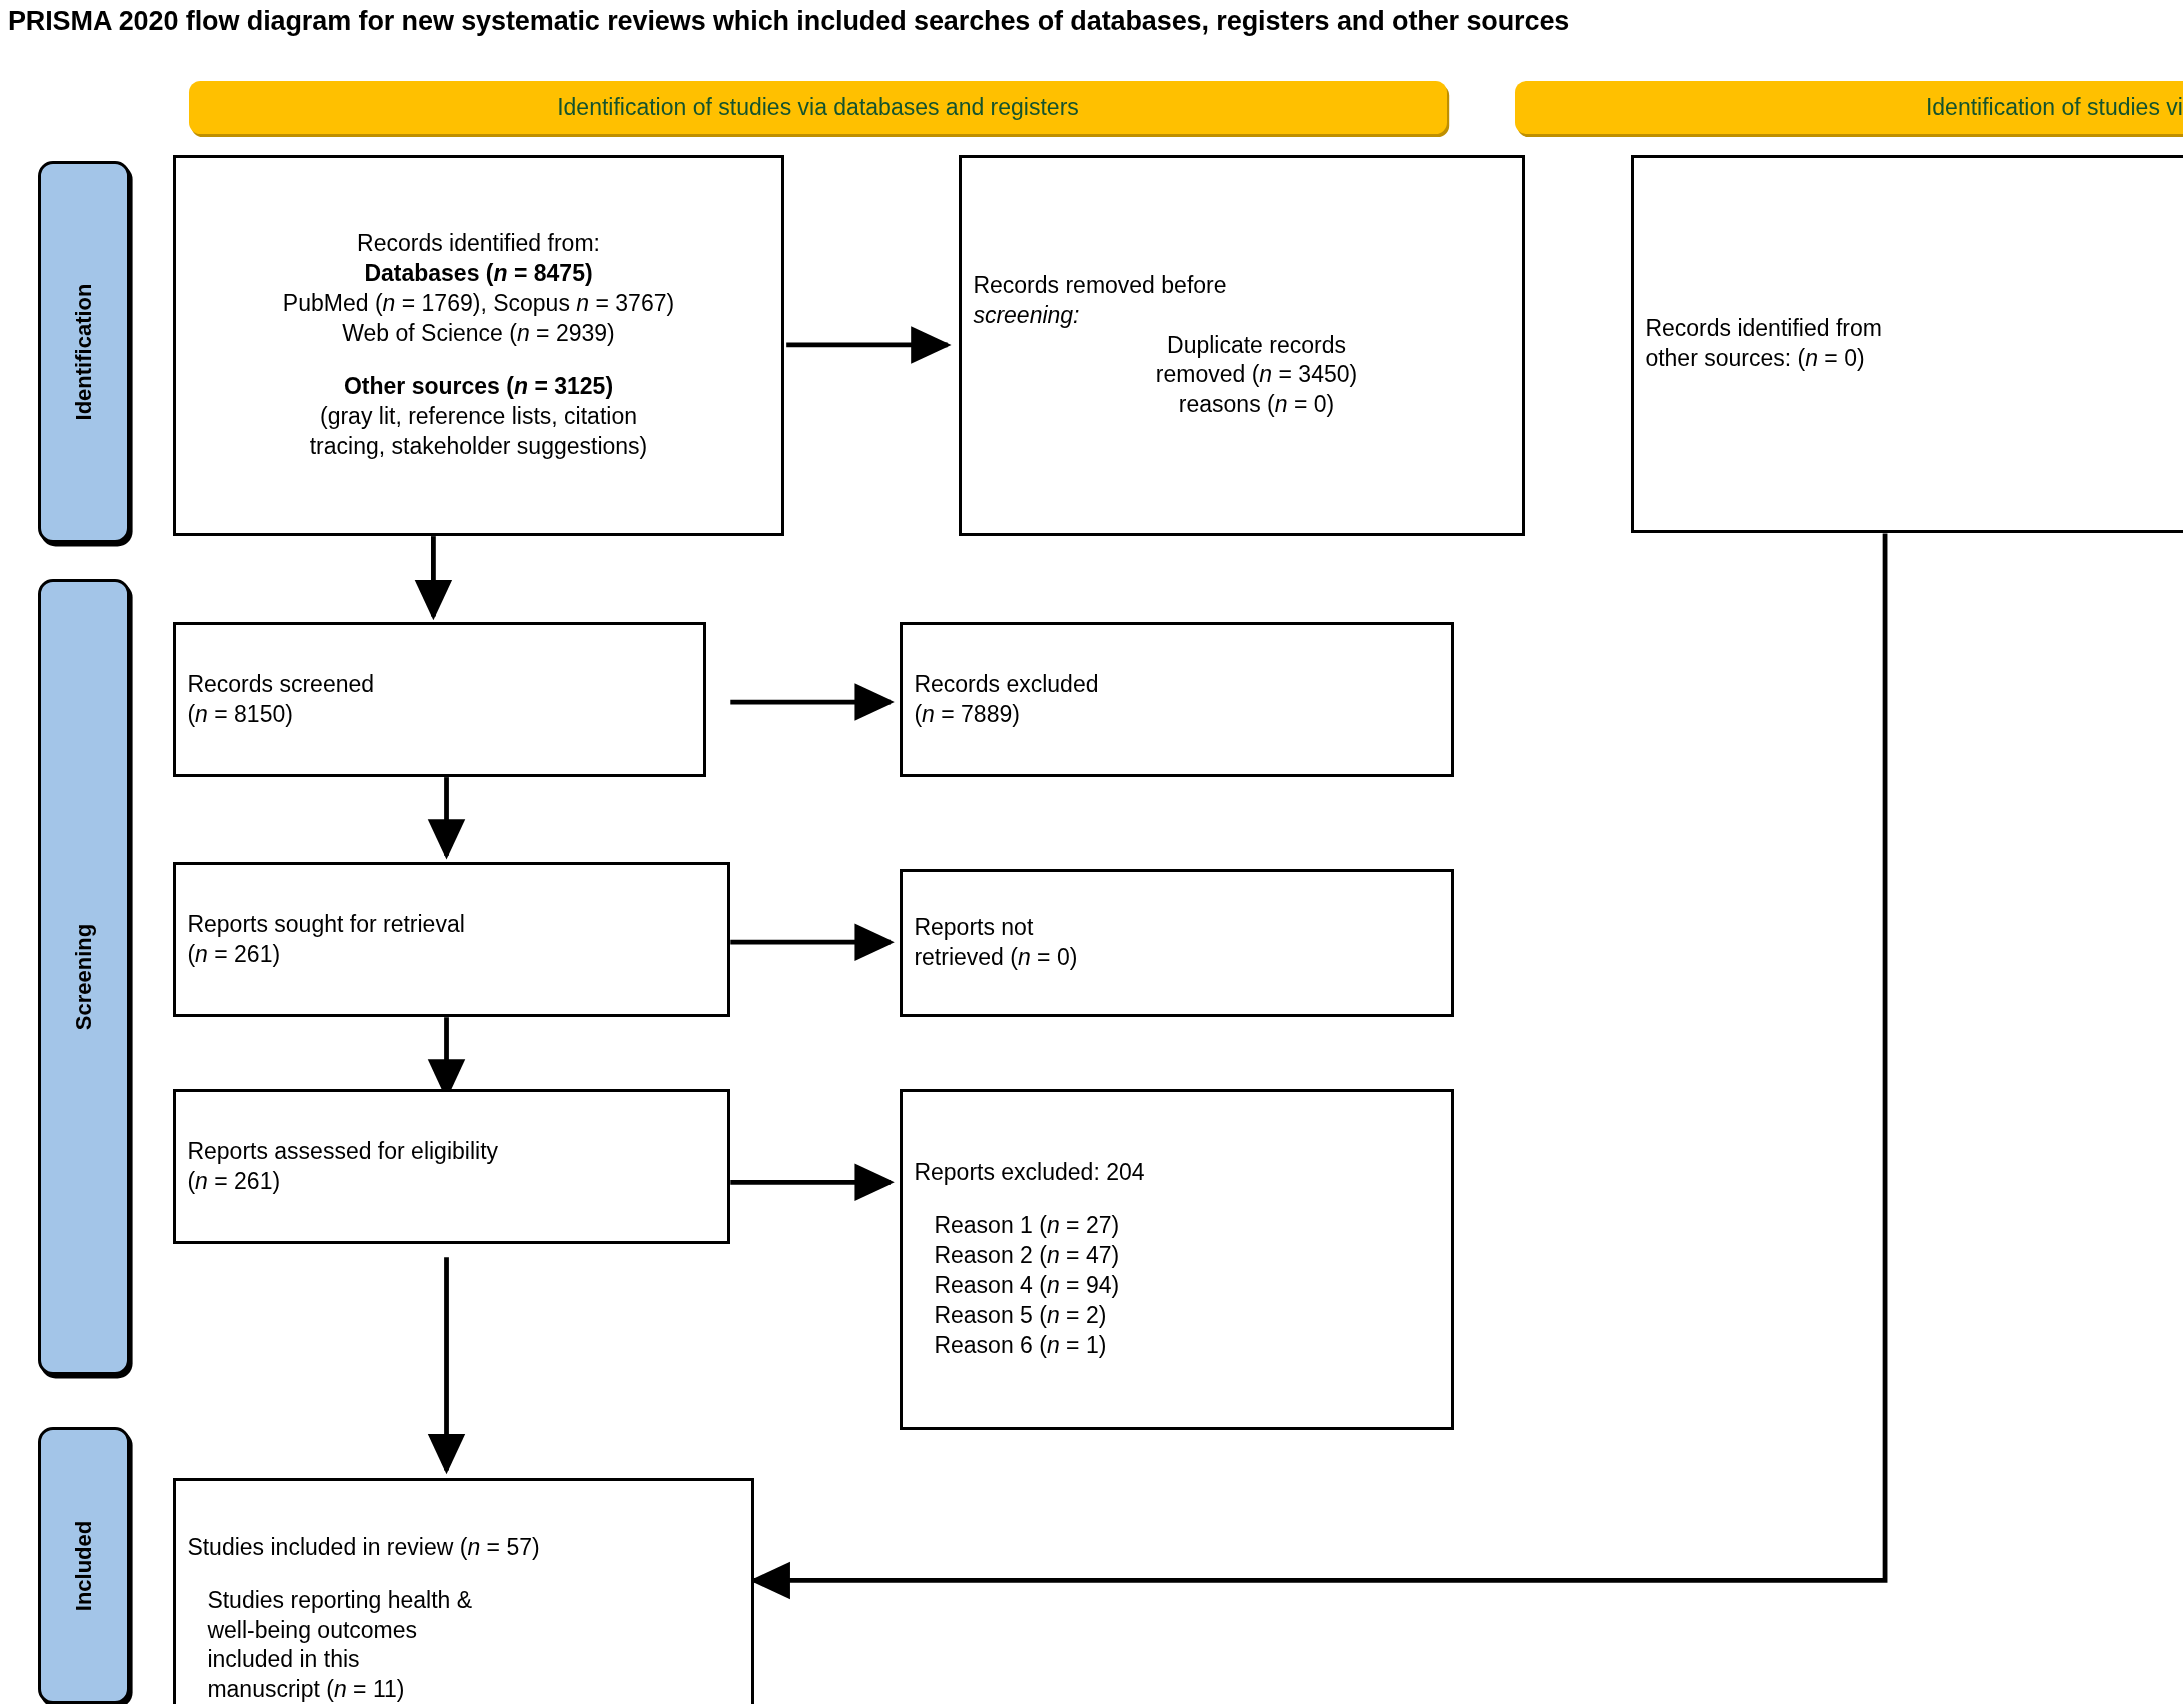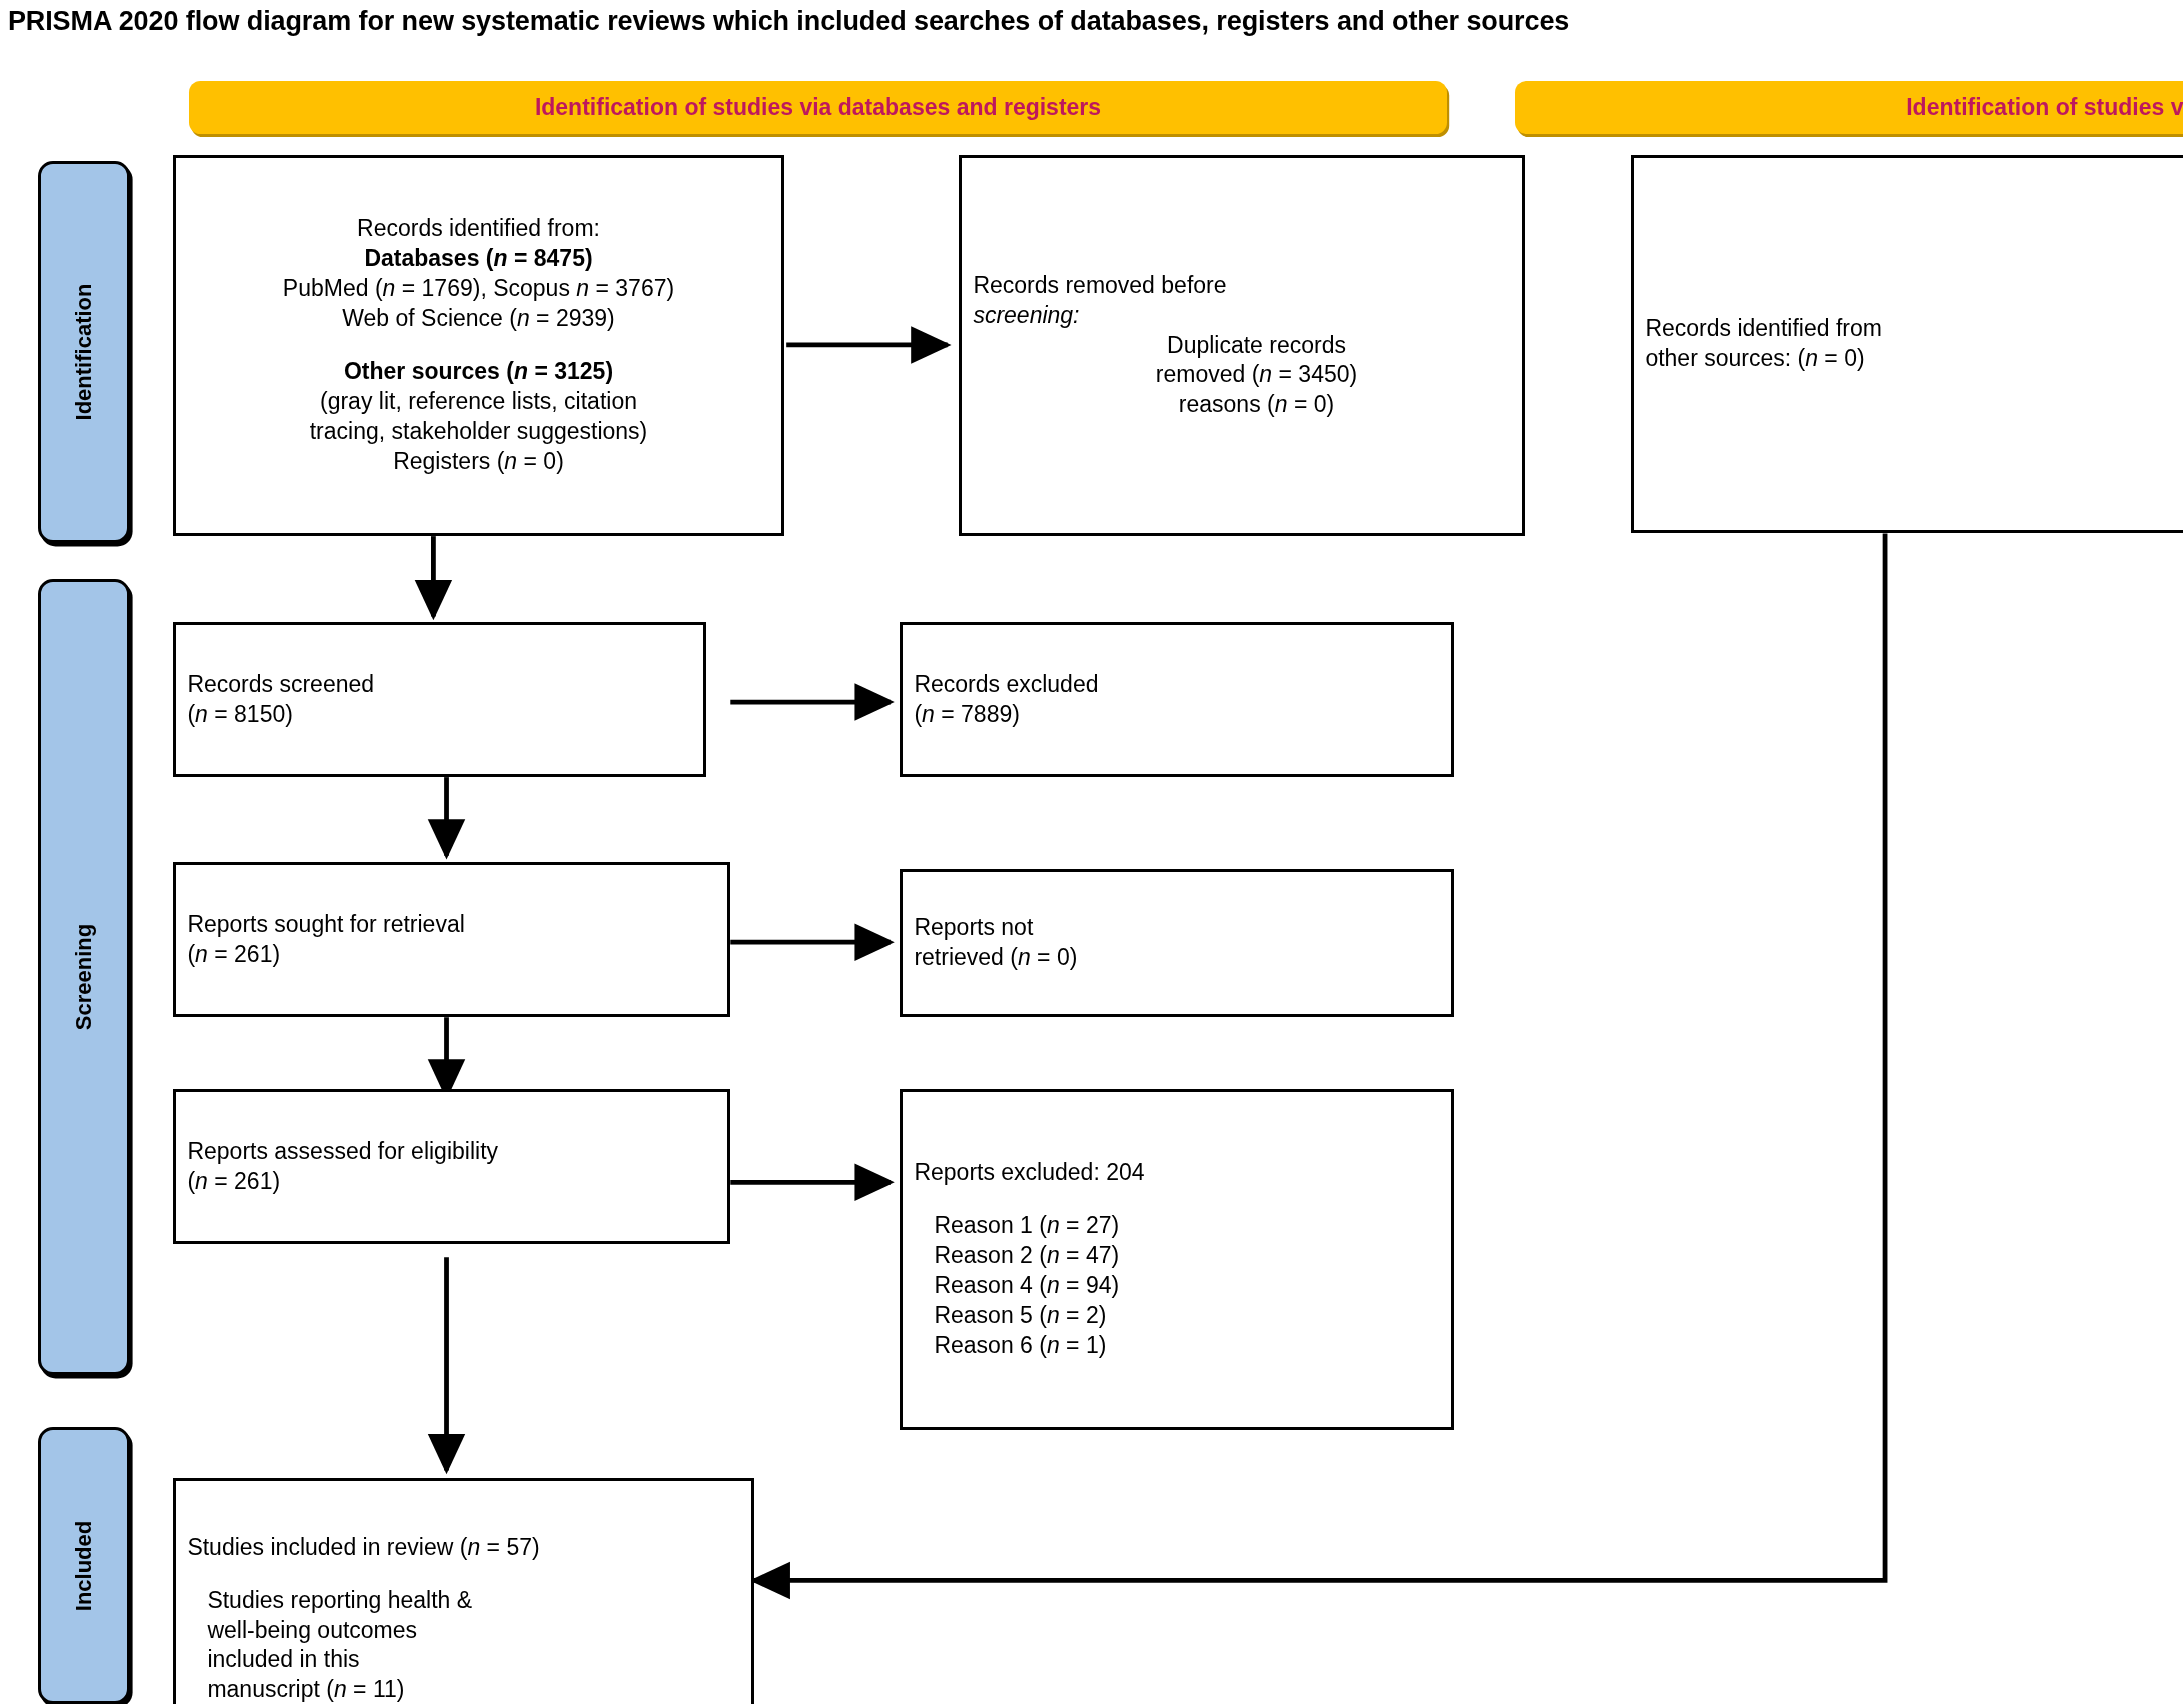--- a/index.html
+++ b/index.html
@@ -35,22 +35,22 @@
     position: absolute;
     background: #ffc000;
     border-radius: 11.4px;
     box-shadow: 2.2px 3.1px 0 0 #bf8f00;
     display: flex;
     align-items: center;
     justify-content: center;
   }
   .stage-bar-label {
     font-size: 23px;
-    font-weight: bold;
-    color: #be185d;
+    font-weight: normal;
+    color: #14532d;
     text-align: left;
     white-space: nowrap;
   }
 
   
   .phase-tab {
     position: absolute;
     background: #a3c5e8;
     border: 3.1px solid #000000;
     border-radius: 15px;
@@ -161,21 +161,20 @@
   <div class="node" style="left:173px; top:155px; width:611px; height:381px;">
     <div class="node-inner">
       <div class="node-line ctr">Records identified from:</div>
       <div class="node-line ctr b">Databases (<i>n</i> = 8475)</div>
       <div class="node-line ctr">PubMed (<i>n</i> = 1769), Scopus <i>n</i> = 3767)</div>
       <div class="node-line ctr">Web of Science (<i>n</i> = 2939)</div>
       <div class="spacer"></div>
       <div class="node-line ctr b">Other sources (<i>n</i> = 3125)</div>
       <div class="node-line ctr">(gray lit, reference lists, citation</div>
       <div class="node-line ctr">tracing, stakeholder suggestions)</div>
-      <div class="node-line ctr">Registers (<i>n</i> = 0)</div>
     </div>
   </div>
 
   <div class="node" style="left:959px; top:155px; width:566px; height:381px;">
     <div class="node-inner">
       <div class="node-line lft">Records removed before</div>
       <div class="node-line lft i">screening:</div>
       <div class="node-line lft indent">Duplicate records</div>
       <div class="node-line lft indent">removed (<i>n</i> = 3450)</div>
       <div class="node-line lft indent">reasons (<i>n</i> = 0)</div>

